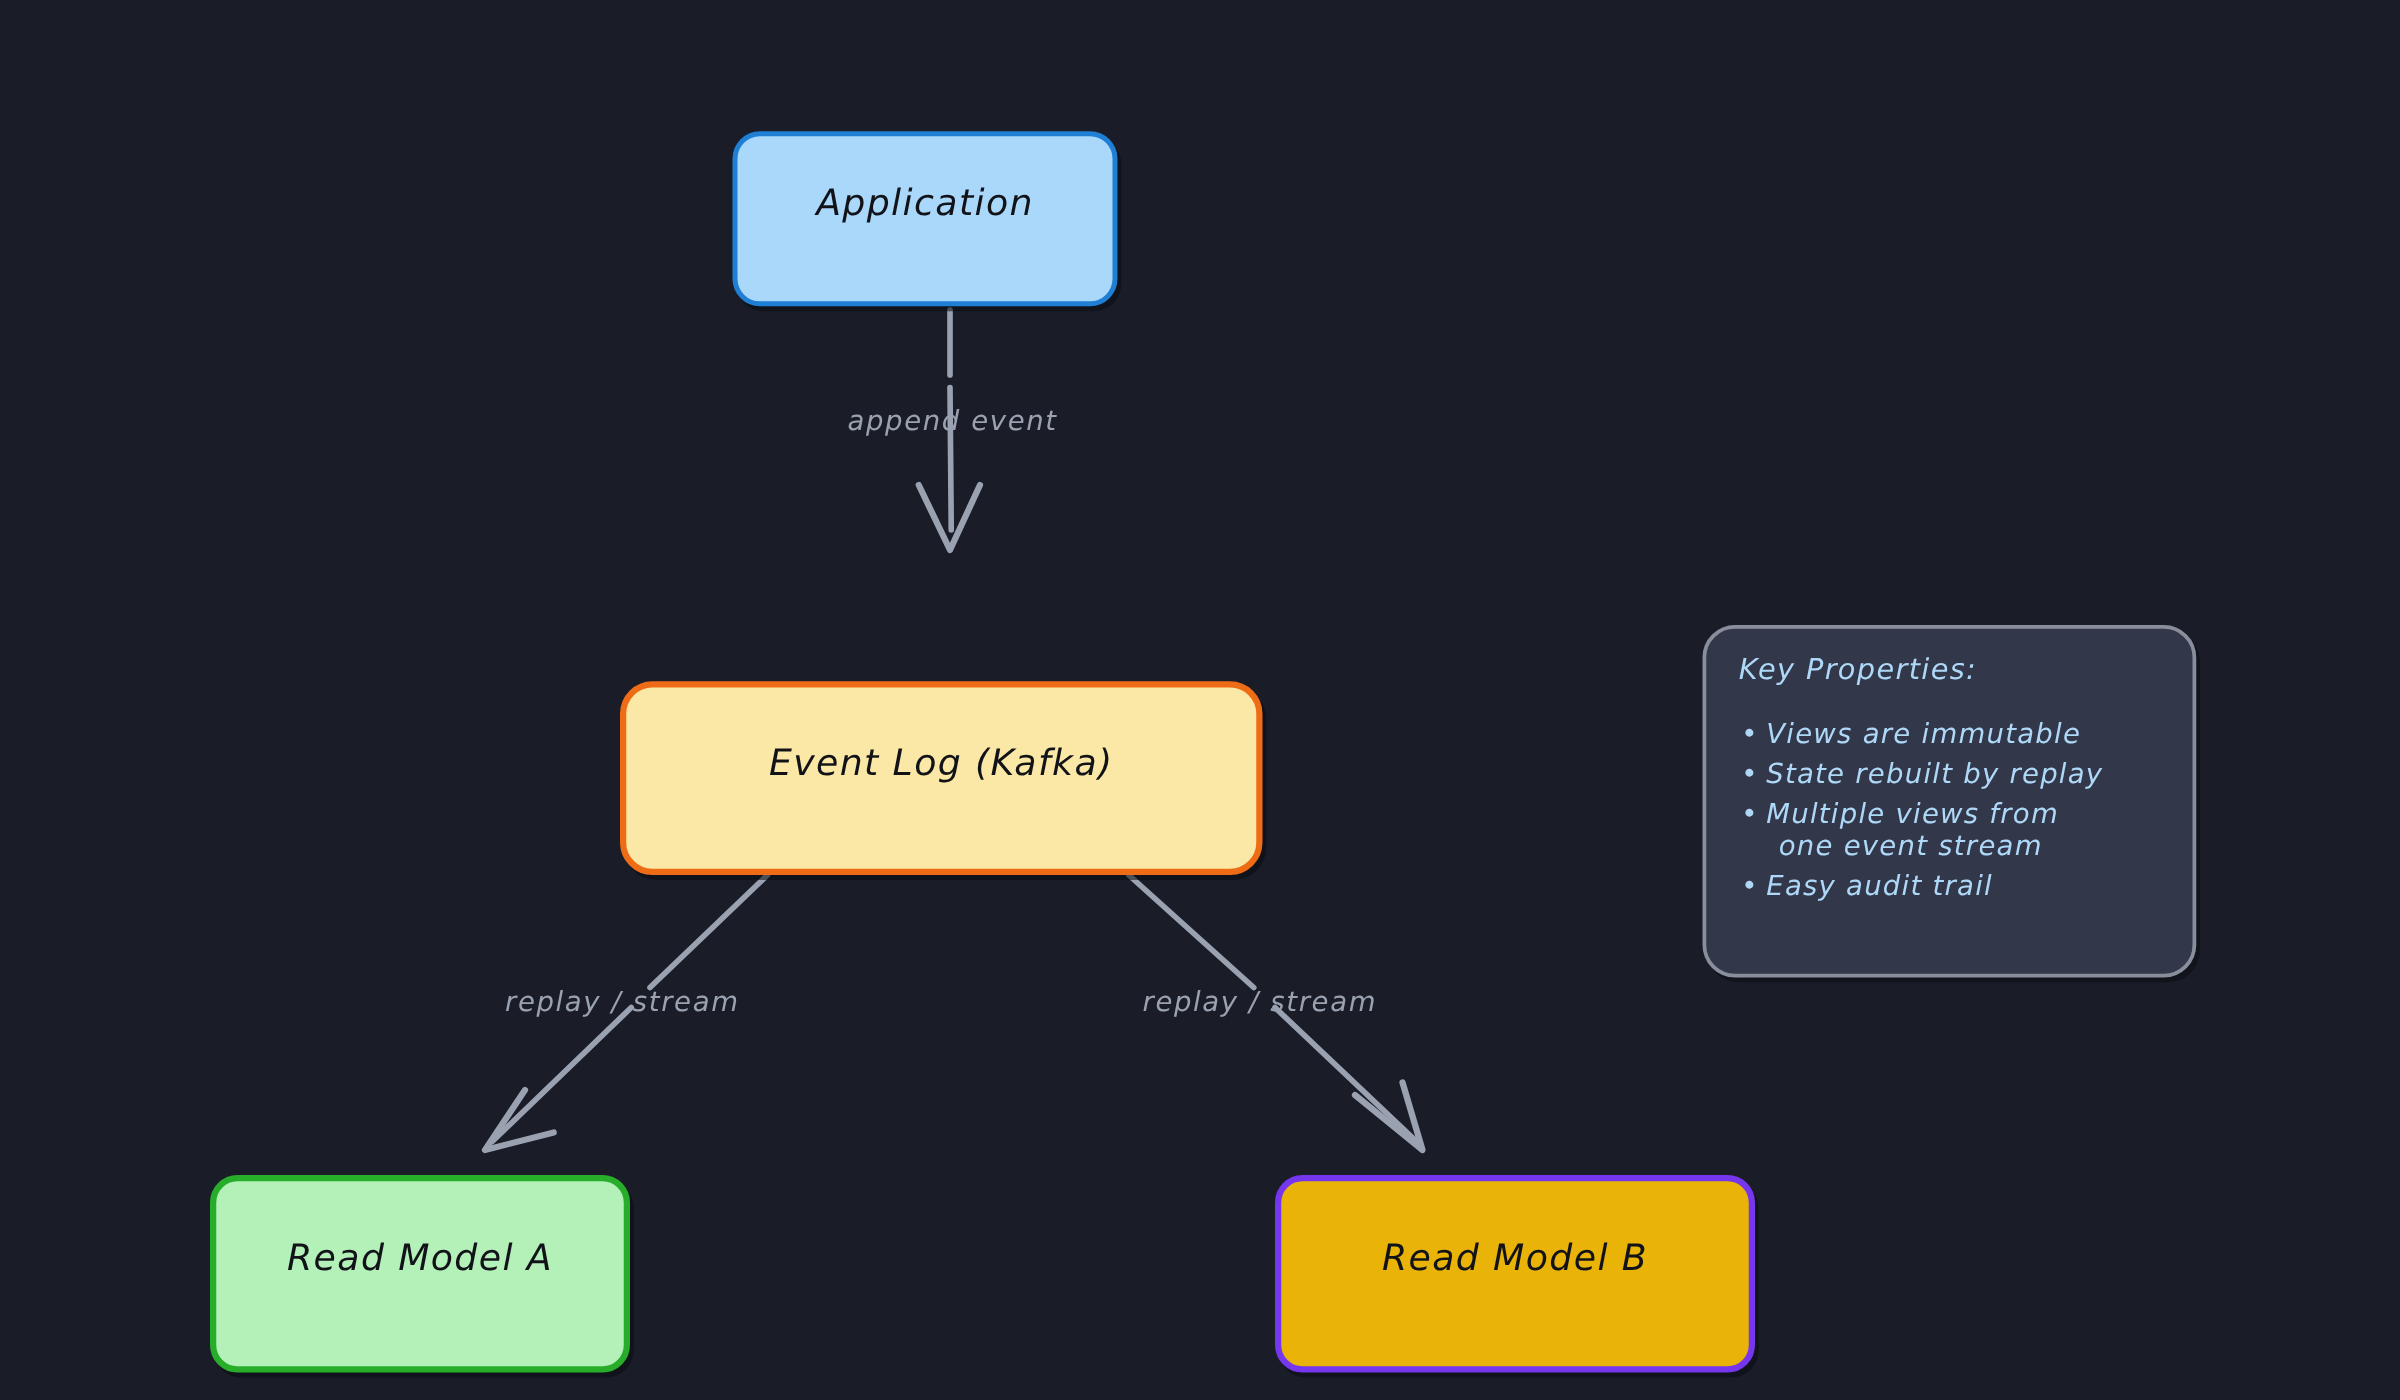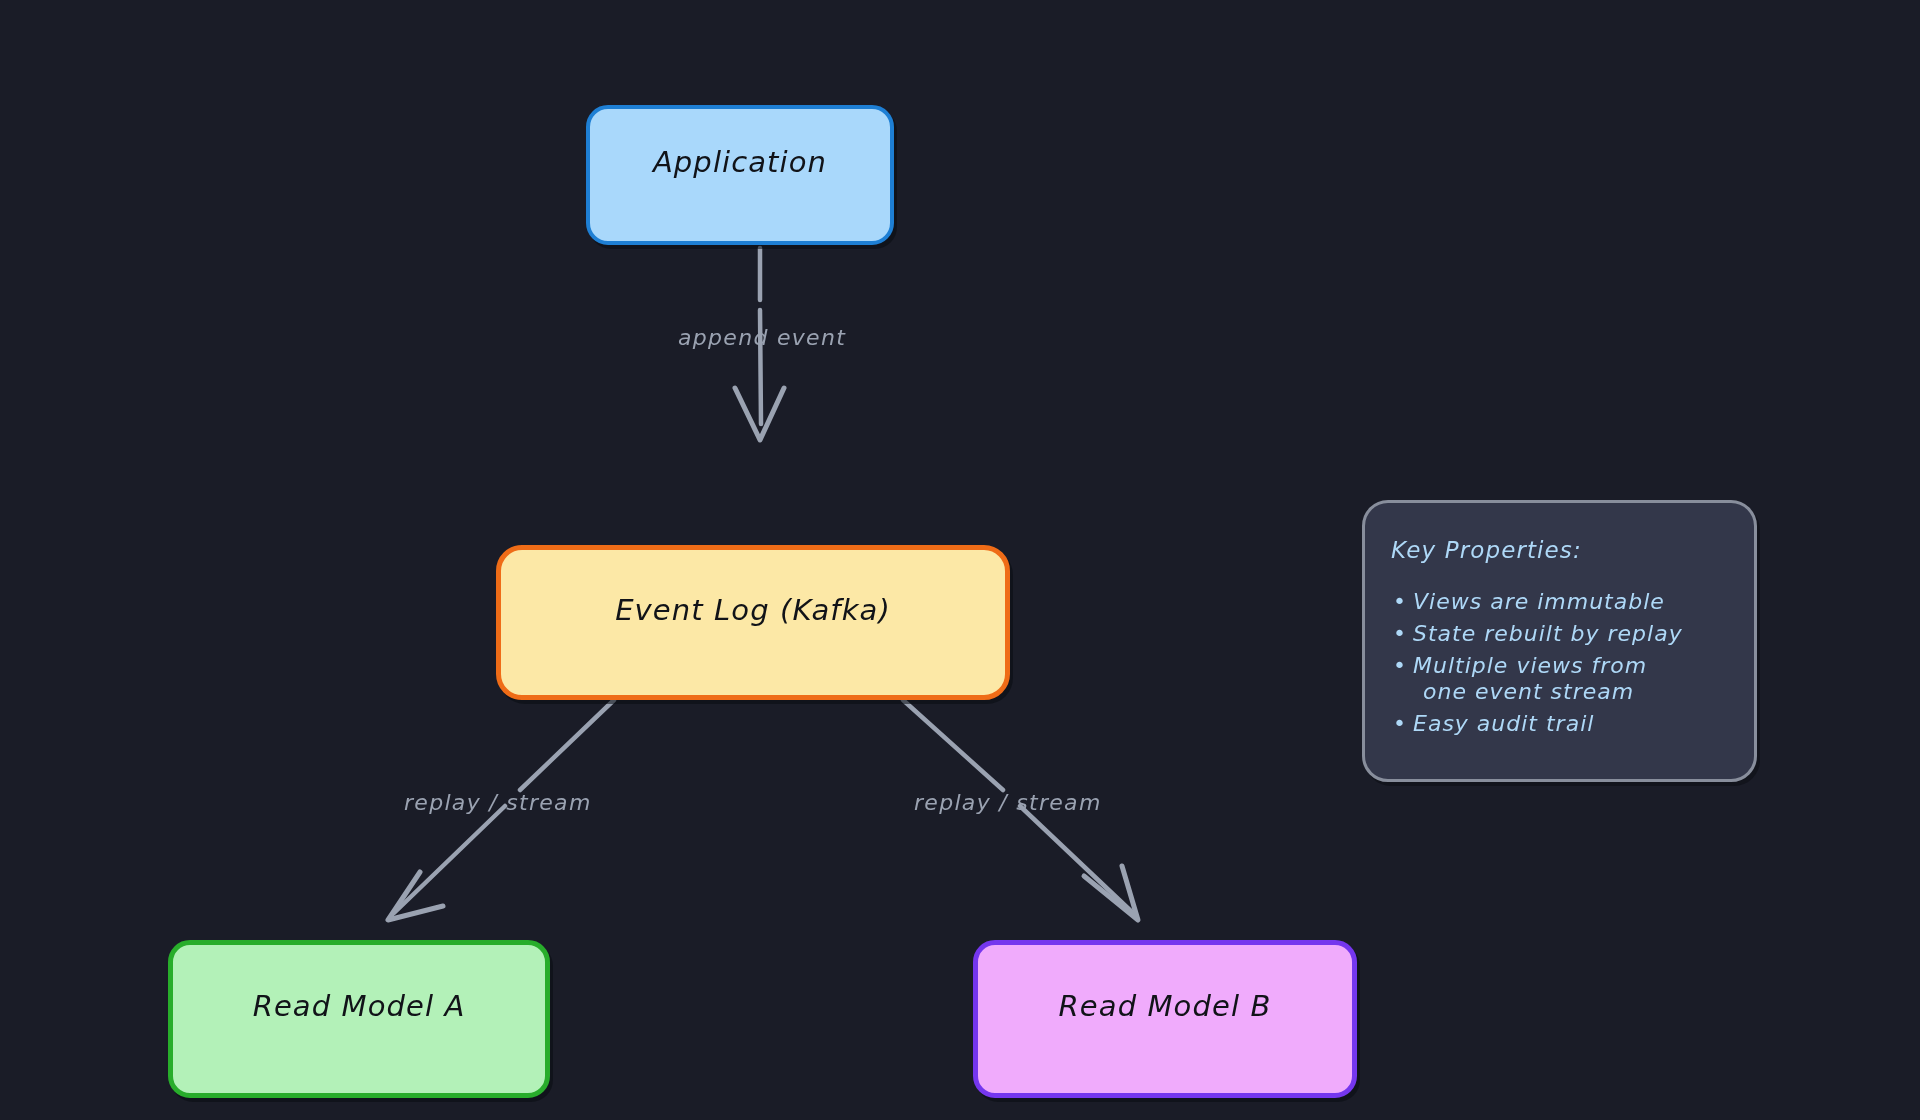--- a/index.html
+++ b/index.html
@@ -84,33 +84,33 @@
     height: 155px;
     background: #fce8a6;
     border-color: #ef6c17;
     border-width: 5px;
     border-radius: 26px;
     box-shadow: 3px 4px 0 rgba(10,12,18,0.55);
   }
   #node-read-model-a {
     left: 168px;
     top: 940px;
-    width: 382px;
+    width: 336px;
     height: 158px;
     background: #b3f1b8;
     border-color: #28ad2b;
     border-width: 5px;
     box-shadow: 3px 4px 0 rgba(10,12,18,0.55);
   }
   #node-read-model-b {
-    left: 973px;
+    left: 1020px;
     top: 940px;
     width: 384px;
     height: 158px;
-    background: #f0abfc;
+    background: #eab308;
     border-color: #7536ee;
     border-width: 5px;
     box-shadow: 3px 4px 0 rgba(10,12,18,0.55);
   }
 
   
   .edge-label {
     position: absolute;
     color: #9aa2b1;
     font-size: 22px;
@@ -126,21 +126,21 @@
   #key-properties-panel {
     position: absolute;
     left: 1362px;
     top: 500px;
     width: 395px;
     height: 282px;
     box-sizing: border-box;
     background: #33374a;
     border: 3px solid #888e9c;
     border-radius: 26px;
-    padding: 34px 26px 20px 26px;
+    padding: 20px 26px 20px 26px;
     box-shadow: 3px 4px 0 rgba(10,12,18,0.5);
   }
   #key-properties-title {
     color: #aed8f7;
     font-size: 23px;
     letter-spacing: 1.1px;
     margin-bottom: 26px;
     font-style: italic;
   }
   #key-properties-list {

